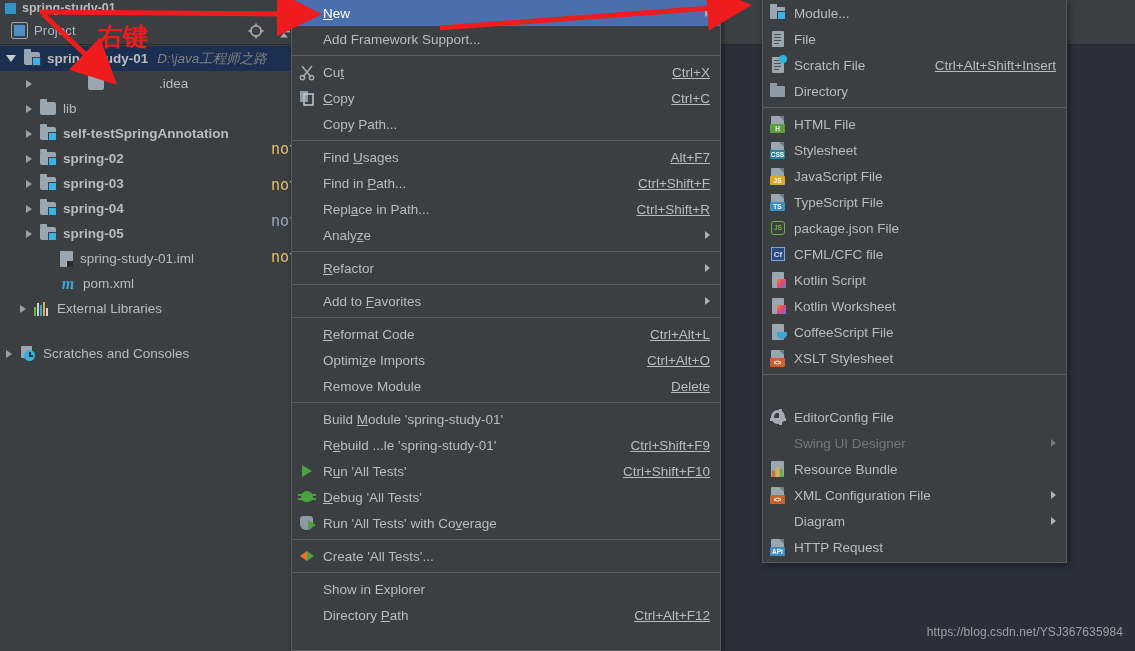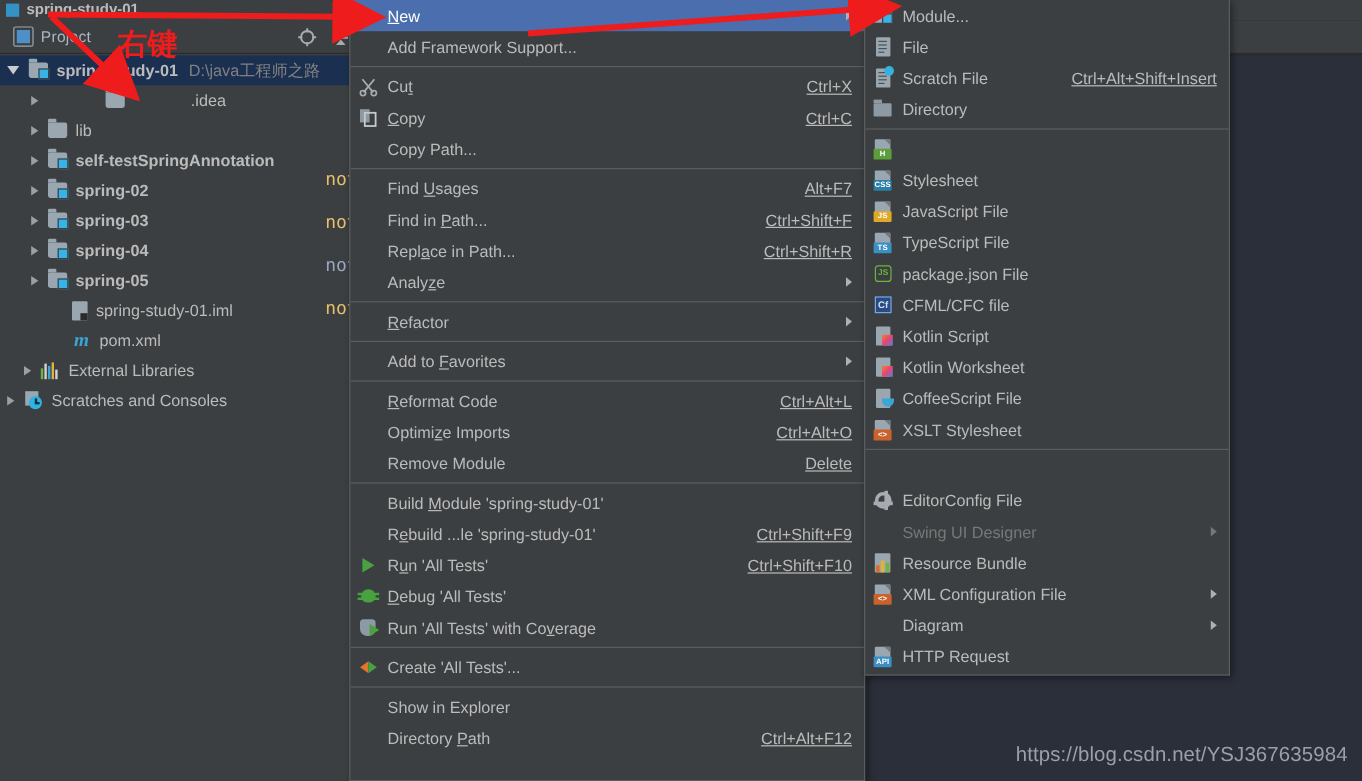--- a/index.html
+++ b/index.html
@@ -117,32 +117,32 @@
   }
   .editor-body{
     position:absolute;left:0;top:29px;right:0;bottom:0;background:#2b2f3a;
   }
   .code-line{
     position:absolute; left:0; font-size:15px; white-space:nowrap;
     font-family:"DejaVu Sans Mono", monospace;
   }
 
   .watermark{
-    position:absolute; right:12px; bottom:12px; color:#9aa0a6; font-size:17px;
+    position:absolute; right:12px; bottom:12px; color:#9aa0a6; font-size:12px;
     font-family:"Liberation Sans", sans-serif; letter-spacing:.1px;
   }
 
   
   .menu {
     position: absolute; background: #3c3f41;
     border: 1px solid #5a5d5e; box-shadow: 2px 2px 6px rgba(0,0,0,.45);
     padding: 0;
   }
   .menu-main { left: 291px; top: 0; width: 430px; height: 651px; border-top:0; overflow:hidden;}
-  .menu-sub  { left: 720px; top: 0; width: 305px; height: 563px; border-top:0; overflow:hidden;}
+  .menu-sub  { left: 762px; top: 0; width: 305px; height: 563px; border-top:0; overflow:hidden;}
 
   .mi {
     position: relative; display: flex; align-items: center; height: 26px;
     padding: 0 10px 0 6px; color: #bbbbbb; font-size: 13.5px; white-space: nowrap;
   }
   .menu-sub .mi { height: 26px; }
   .mi.selected { background: #4b6eaf; color: #ffffff; }
   .mi.disabled { color: #777777; }
   .mi-icon {
     width: 18px; height: 18px; flex: 0 0 auto; margin-right: 7px;
@@ -256,21 +256,21 @@
         </svg>
       </span>
     </span>
   </div>
 
   <div class="tree" id="tree">
       <div class="tree-row selected" style="padding-left: 6px;">
         <span class="arrow open" style="margin-right: 8px;"></span>
         <span class="folder mod" style="margin-right: 7px;"></span>
         <span class="tw">spring-study-01</span>
-        <span class="tree-path" style="margin-left: 9px;">D:\java工程师之路</span>
+        <span class="tree-path" style="margin-left: 9px; font-style: italic;">D:\java工程师之路</span>
       </div>
       <div class="tree-row" style="padding-left: 26px; gap: 48px;">
         <span class="arrow" style="margin-right: 8px;"></span>
         <span class="folder" style="margin-right: 7px;"></span>
         <span>.idea</span>
       </div>
       <div class="tree-row" style="padding-left: 26px;">
         <span class="arrow" style="margin-right: 8px;"></span>
         <span class="folder" style="margin-right: 7px;"></span>
         <span>lib</span>
@@ -314,21 +314,21 @@
         <span class="arrow" style="margin-right: 8px;"></span>
         <span class="bars-ico" style="margin-right: 7px;">
           <i style="background: rgb(108, 179, 63); height: 9px;"></i>
           <i style="background: rgb(207, 211, 214); height: 13px;"></i>
           <i style="background: rgb(58, 166, 214); height: 11px;"></i>
           <i style="background: rgb(224, 176, 64); height: 14px;"></i>
           <i style="background: rgb(207, 211, 214); height: 8px;"></i>
         </span>
         <span>External Libraries</span>
       </div>
-      <div class="tree-row" style="padding-left: 6px;">
+      <div class="tree-row" style="padding-left: 6px; margin-top: 20px;">
         <span class="arrow" style="margin-right: 8px;"></span>
         <span class="scratch-ico" style="margin-right: 7px;">
           <span class="pg"></span>
           <span class="clk"></span>
         </span>
         <span>Scratches and Consoles</span>
       </div>
     </div>
 
   <div class="editor">
@@ -510,20 +510,21 @@
         <span class="mi-label">Directory</span>
       </div>
       <div class="sep"></div>
       <div class="mi">
         <span class="mi-icon">
           <span class="ic-filetype">
             <span class="fold"></span>
             <span class="tag" style="background: rgb(92, 158, 60);">H</span>
           </span>
         </span>
+        <span class="mi-label">HTML File</span>
       </div>
       <div class="mi">
         <span class="mi-icon">
           <span class="ic-filetype">
             <span class="fold"></span>
             <span class="tag" style="background: rgb(43, 127, 166);">CSS</span>
           </span>
         </span>
         <span class="mi-label">Stylesheet</span>
       </div>

